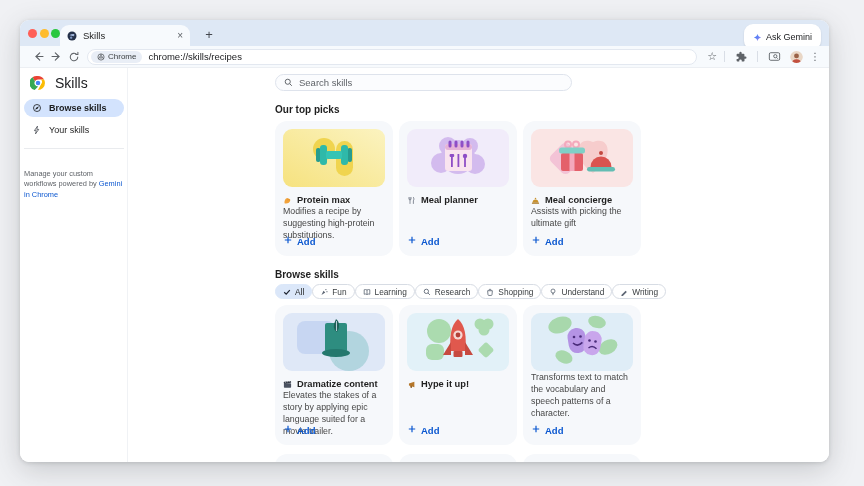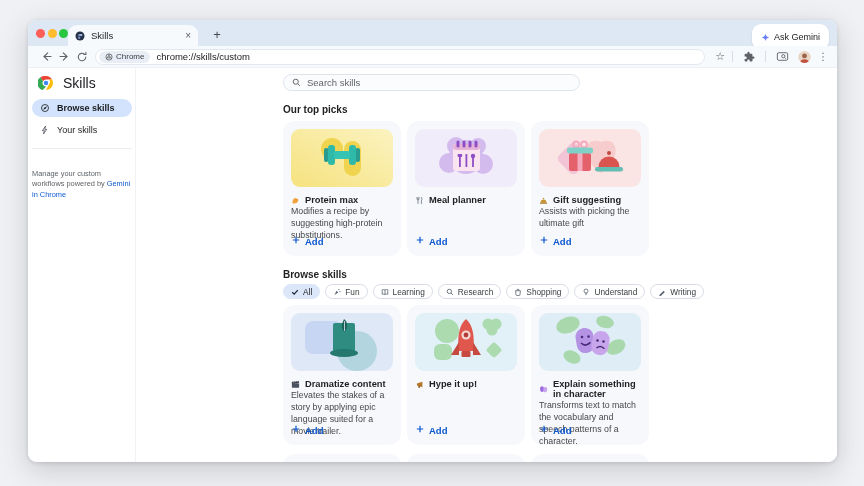--- a/index.html
+++ b/index.html
@@ -1,18 +1,18 @@
 <!DOCTYPE html>
 <html><head>
 <meta charset="utf-8">
 <style>
   * { margin:0; padding:0; box-sizing:border-box; }
   html,body { width:864px; height:486px; overflow:hidden; background:#f0f1f4;
     font-family:"Liberation Sans", sans-serif; -webkit-font-smoothing:antialiased; }
-  .window { position:absolute; left:28px; top:20px; width:809px; height:442px;
+  .window { position:absolute; left:20px; top:20px; width:809px; height:442px;
     border-radius:9px; background:#fff; overflow:hidden;
     box-shadow:0 8px 28px rgba(60,64,67,.22), 0 1px 4px rgba(60,64,67,.18); }
 
   
   .tabstrip { position:relative; height:26px; background:#dee8f5; }
   .lights { position:absolute; left:8px; top:9px; display:flex; gap:2.5px; }
   .light { width:9px; height:9px; border-radius:50%; }
   .light.red{background:#ff5f57}.light.yellow{background:#febc2e}.light.green{background:#29c73f}
   .tab { position:absolute; left:40px; top:5px; width:130px; height:21px;
     background:#f7fafd; border-radius:9px 9px 0 0; display:flex; align-items:center;
@@ -63,21 +63,21 @@
   .cards { margin-top:6px; display:flex; gap:6px; }
   .card { position:relative; width:118px; border-radius:12px; background:#f6f8fb; padding:8px; }
   .card.r1 { height:135px; } .card.r2 { height:140px; } .card.r3 { height:60px; margin-top:0; }
   .illus { height:58px; border-radius:9px; overflow:hidden; }
   .illus svg { display:block; width:100%; height:100%; }
   .ctitle { margin-top:8px; display:flex; align-items:center; gap:5px;
     font-size:9.3px; font-weight:bold; color:#1f1f1f; }
   .cdesc { font-size:8.8px; line-height:1.38; color:#474747; }
   .cadd { position:absolute; left:9px; bottom:9px; display:flex; 
     gap:5px; font-size:9.5px; font-weight:bold; color:#0b57d0; }
-  .chips { margin-top:4px; display:flex; gap:5px; }
+  .chips { margin-top:4px; display:flex; }
   .fchip { height:15px; border:1px solid #d7dce4; background:#fff; border-radius:8px;
     display:flex; align-items:center; gap:4px; padding:0 7px; font-size:8.3px; color:#3c4043; }
   .fchip.selected { background:#dbe7f9; border-color:#dbe7f9; color:#1a1c1e; }
   .row3 { margin-top:9px; }
 </style>
 </head>
 <body>
 
 <div class="window">
 
@@ -138,21 +138,21 @@
       <span class="chip-chrome">
         <span style="display:flex">
           <svg width="8" height="8" viewBox="0 0 16 16" fill="none" stroke="#3c4043" stroke-width="1.3">
               <circle cx="8" cy="8" r="6.2"></circle>
               <circle cx="8" cy="8" r="2.4"></circle>
               <path d="M8 1.8v3.8M2.6 11l3.3-1.9M13.4 11l-3.3-1.9"></path>
             </svg>
         </span>
         <span>Chrome</span>
       </span>
-      <span class="url">chrome://skills/custom</span>
+      <span class="url">chrome://skills/recipes</span>
     </div>
     <div class="tb-right">
       <span class="star-glyph">☆</span>
       <span class="vsep"></span>
       <span class="tb-btn">
         <svg width="12" height="12" viewBox="0 0 24 24" fill="#5f6368">
             <path d="M20.5 11h-1.7V7.2c0-1-.8-1.7-1.7-1.7h-3.8V3.8a2.3 2.3 0 0 0-4.6 0v1.7H4.9c-1 0-1.7.8-1.7 1.7v3.6h1.7a2.5 2.5 0 0 1 0 5H3.2v3.6c0 1 .8 1.7 1.7 1.7h3.6v-1.7a2.5 2.5 0 0 1 5 0v1.7h3.8c1 0 1.7-.8 1.7-1.7v-3.8h1.7a2.3 2.3 0 0 0 0-4.6Z"></path>
           </svg>
       </span>
       <span class="vsep"></span>
@@ -321,21 +321,21 @@
               </svg>
           </div>
           <div class="ctitle">
             <span style="display:flex">
                 <svg width="9" height="9" viewBox="0 0 12 12">
                   <circle cx="6" cy="3.4" r="1" fill="#c9922e"></circle>
                   <path d="M2.2 8.6a3.8 3.8 0 0 1 7.6 0Z" fill="#c9922e"></path>
                   <rect x="1.2" y="8.8" width="9.6" height="1.5" rx=".7" fill="#a9761f"></rect>
                 </svg>
               </span>
-            <span>Gift suggesting</span>
+            <span>Meal concierge</span>
           </div>
           <div class="cdesc">Assists with picking the ultimate gift</div>
           <div class="cadd">
             <svg width="8" height="8" viewBox="0 0 10 10" stroke="#0b57d0" stroke-width="1.5">
                 <path d="M5 1v8M1 5h8"></path>
               </svg>
             <span>Add</span>
           </div>
         </div>
       </div>
@@ -490,29 +490,20 @@
                 <rect x="37" y="15" width="18" height="25" rx="8.5" transform="rotate(-9 46 27)" fill="#b493e4"></rect>
                 <rect x="53" y="18" width="17" height="24" rx="8" transform="rotate(10 61 30)" fill="#c9a6ec"></rect>
                 <circle cx="43" cy="24" r="1.3" fill="#4a2c7a"></circle>
                 <circle cx="49.5" cy="23.5" r="1.3" fill="#4a2c7a"></circle>
                 <path d="M42 30q4.6 4.4 9.4-.6" fill="none" stroke="#4a2c7a" stroke-width="1.6"></path>
                 <circle cx="58.5" cy="27.5" r="1.3" fill="#4a2c7a"></circle>
                 <circle cx="64.5" cy="28.5" r="1.3" fill="#4a2c7a"></circle>
                 <path d="M57.5 35q4-3.4 8 .8" fill="none" stroke="#4a2c7a" stroke-width="1.5"></path>
               </svg>
           </div>
-          <div class="ctitle">
-            <span style="display:flex">
-                <svg width="9" height="9" viewBox="0 0 12 12">
-                  <rect x="1.5" y="1.8" width="5.2" height="7.4" rx="2.5" transform="rotate(-8 4 5.5)" fill="#9c6ade"></rect>
-                  <rect x="5.8" y="2.6" width="5" height="7" rx="2.4" transform="rotate(9 8.3 6)" fill="#c9a2f0"></rect>
-                </svg>
-              </span>
-            <span>Explain something in character</span>
-          </div>
           <div class="cdesc">Transforms text to match the vocabulary and speech patterns of a character.</div>
           <div class="cadd">
             <svg width="8" height="8" viewBox="0 0 10 10" stroke="#0b57d0" stroke-width="1.5">
                 <path d="M5 1v8M1 5h8"></path>
               </svg>
             <span>Add</span>
           </div>
         </div>
       </div>
 

